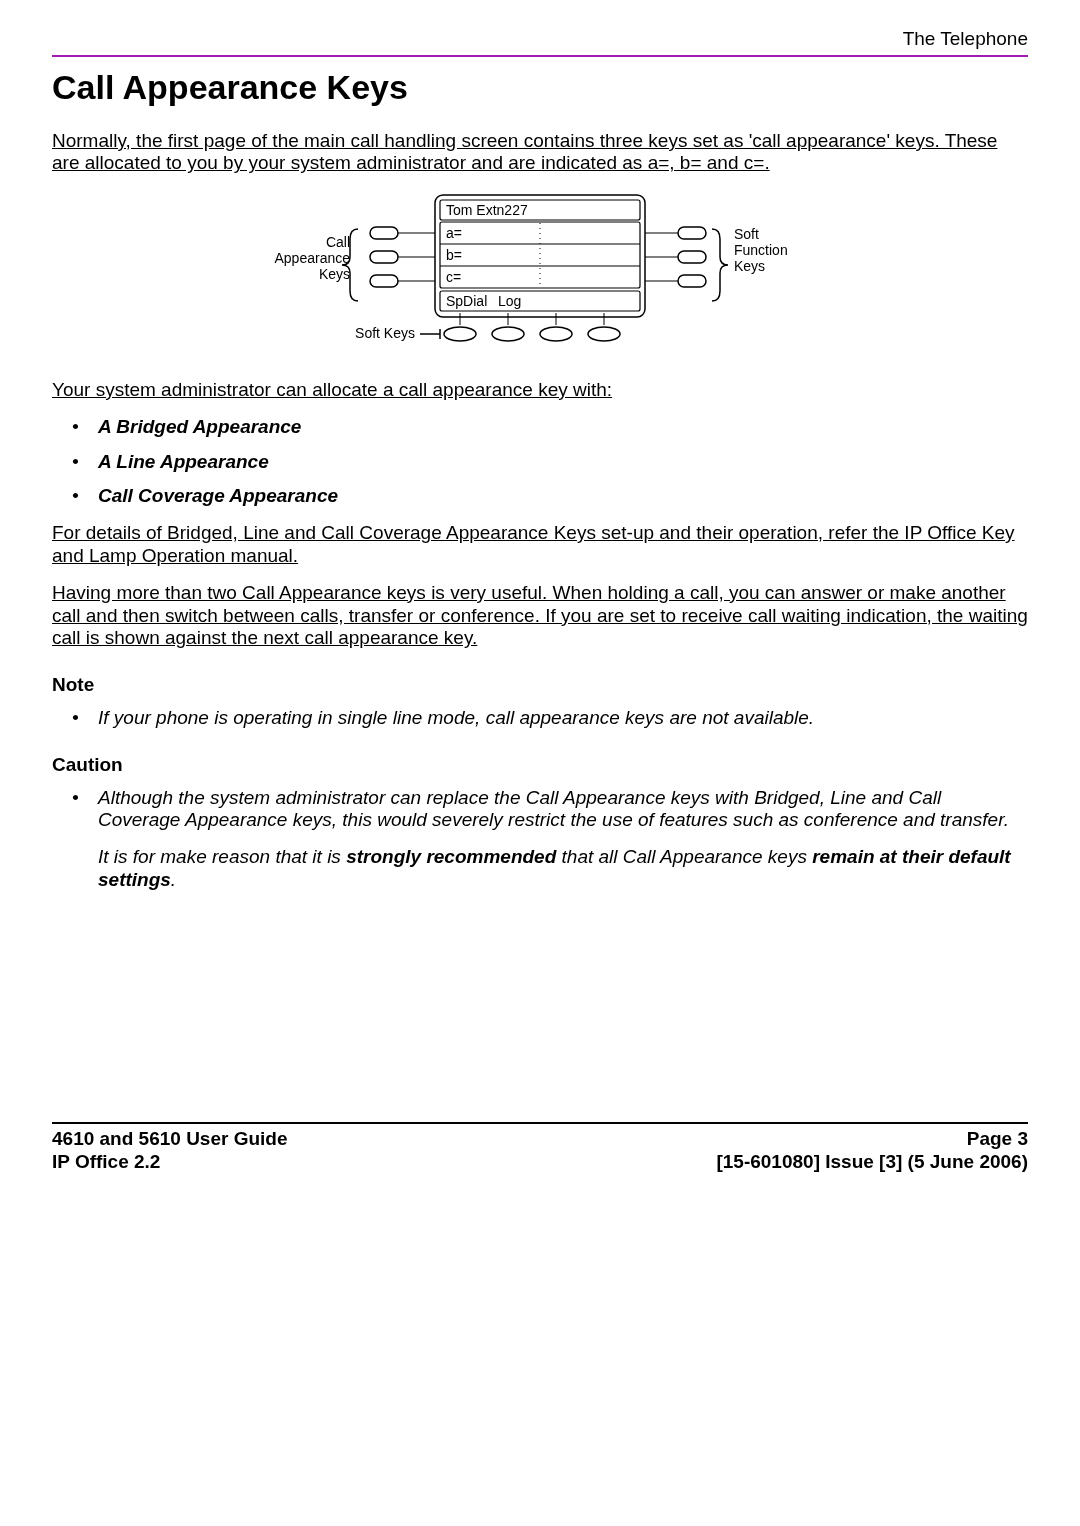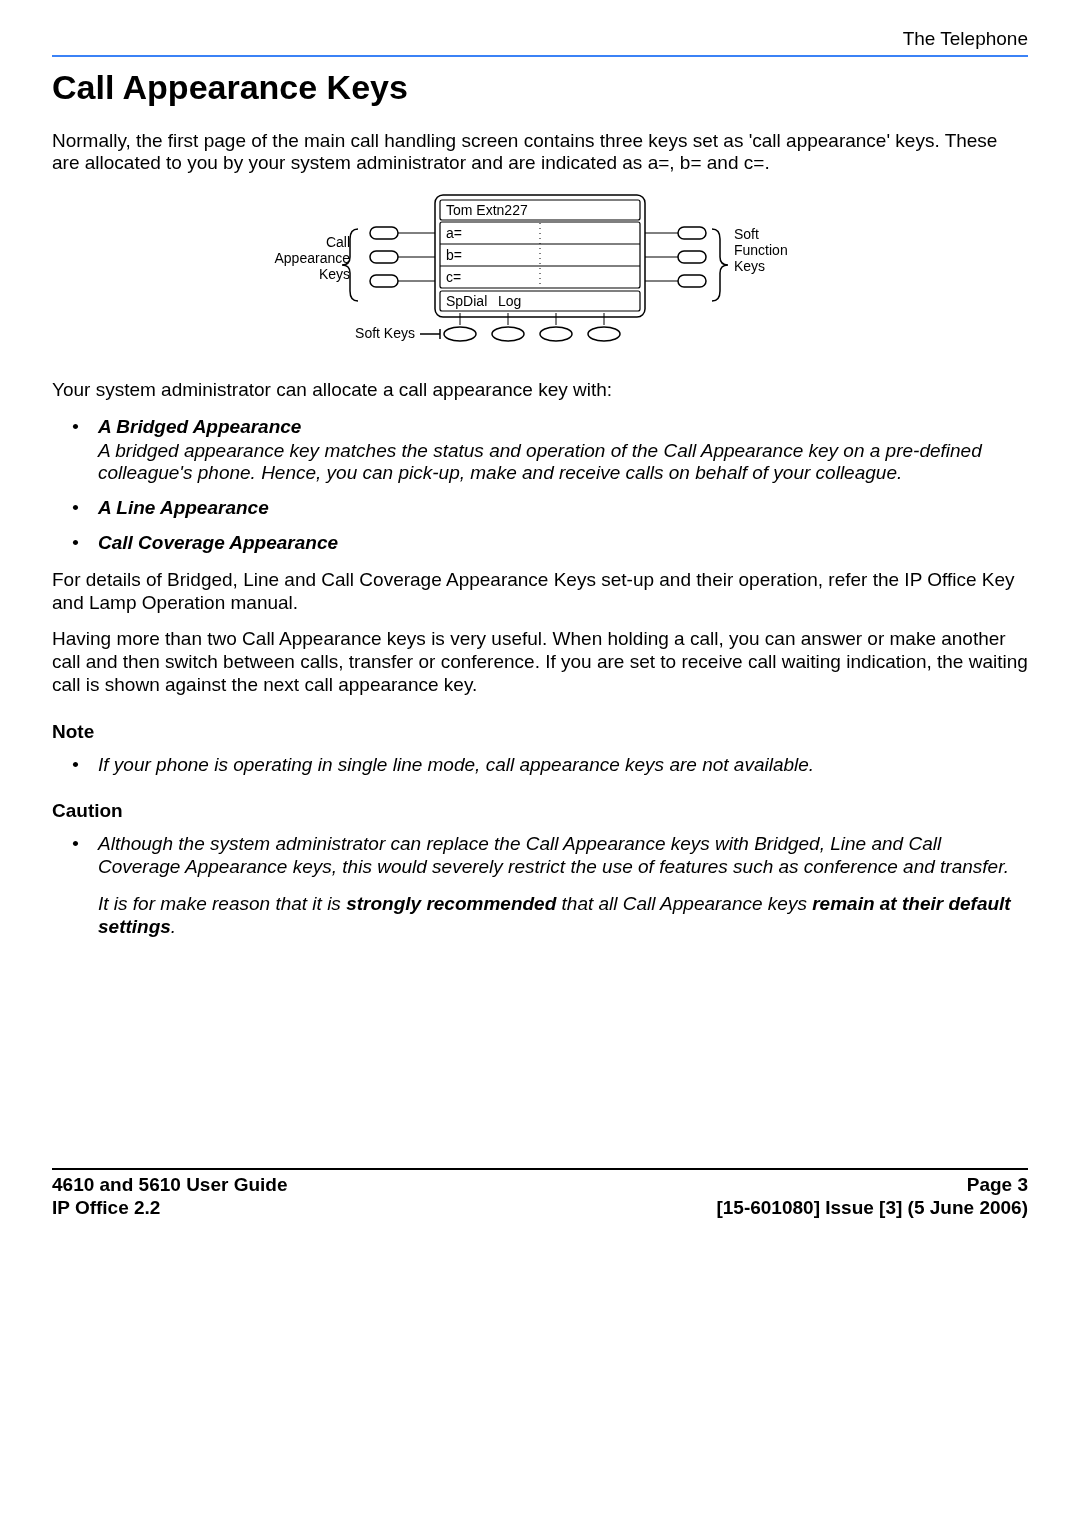--- a/index.html
+++ b/index.html
@@ -9,30 +9,31 @@
     color: #000;
     background: #fff;
     padding: 28px 52px 40px 52px;
     font-size: 19px;
     line-height: 1.2;
   }
   .top-header {
     text-align: right;
     font-size: 19px;
     padding-bottom: 4px;
-    border-bottom: 2px solid #3b82f6;
+    border-bottom: 2px solid #a21caf;
     margin-bottom: 10px;
   }
   h1.title {
     font-size: 34px;
     font-weight: bold;
     margin-bottom: 22px;
   }
   p.body-para {
     margin-bottom: 14px;
+    text-decoration: underline;
   }
   .fig-wrap {
     text-align: center;
     margin: 8px 0 16px 0;
   }
   ul.bullets {
     list-style: none;
     padding: 0;
     margin: 0 0 14px 0;
     font-style: italic;
@@ -170,21 +171,20 @@
     <text class="svg-label svg-left" x="494" y="66">Function</text>
     <text class="svg-label svg-left" x="494" y="82">Keys</text>
   </svg>
 </div>
 
 <p class="body-para">Your system administrator can allocate a call appearance key with:</p>
 
 <ul class="bullets">
   <li>
     <span class="bold">A Bridged Appearance</span>
-    <span class="sub-desc">A bridged appearance key matches the status and operation of the Call Appearance key on a pre-defined colleague's phone. Hence, you can pick-up, make and receive calls on behalf of your colleague.</span>
   </li>
   <li>
     <span class="bold">A Line Appearance</span>
   </li>
   <li>
     <span class="bold">Call Coverage Appearance</span>
   </li>
 </ul>
 
 <p class="body-para">For details of Bridged, Line and Call Coverage Appearance Keys set-up and their operation, refer the IP Office Key and Lamp Operation manual.</p>

